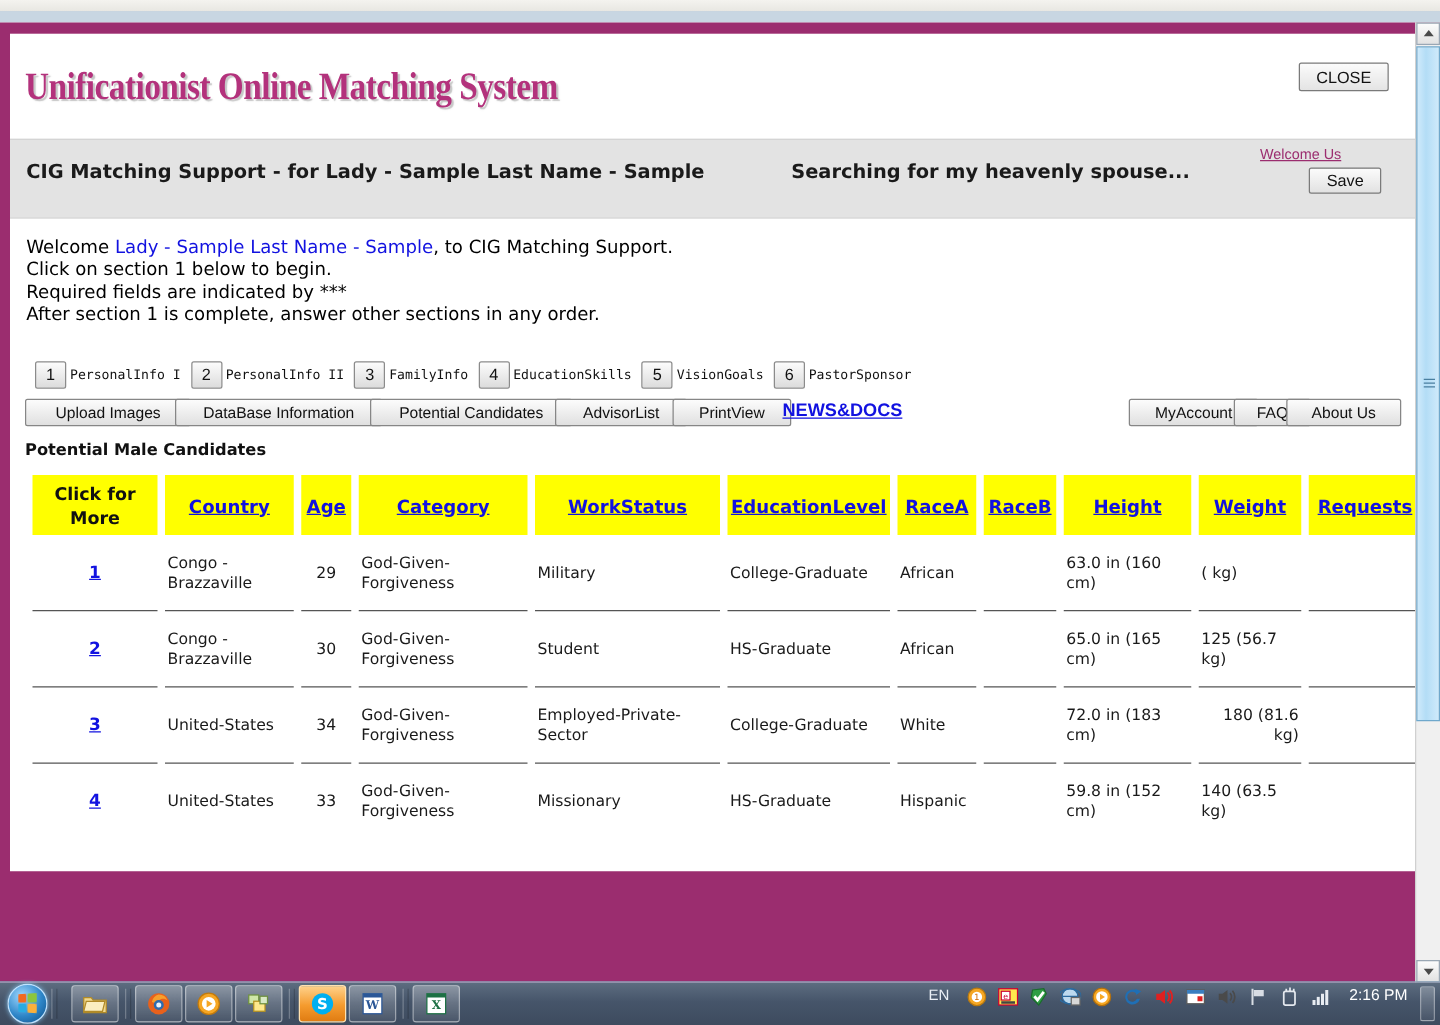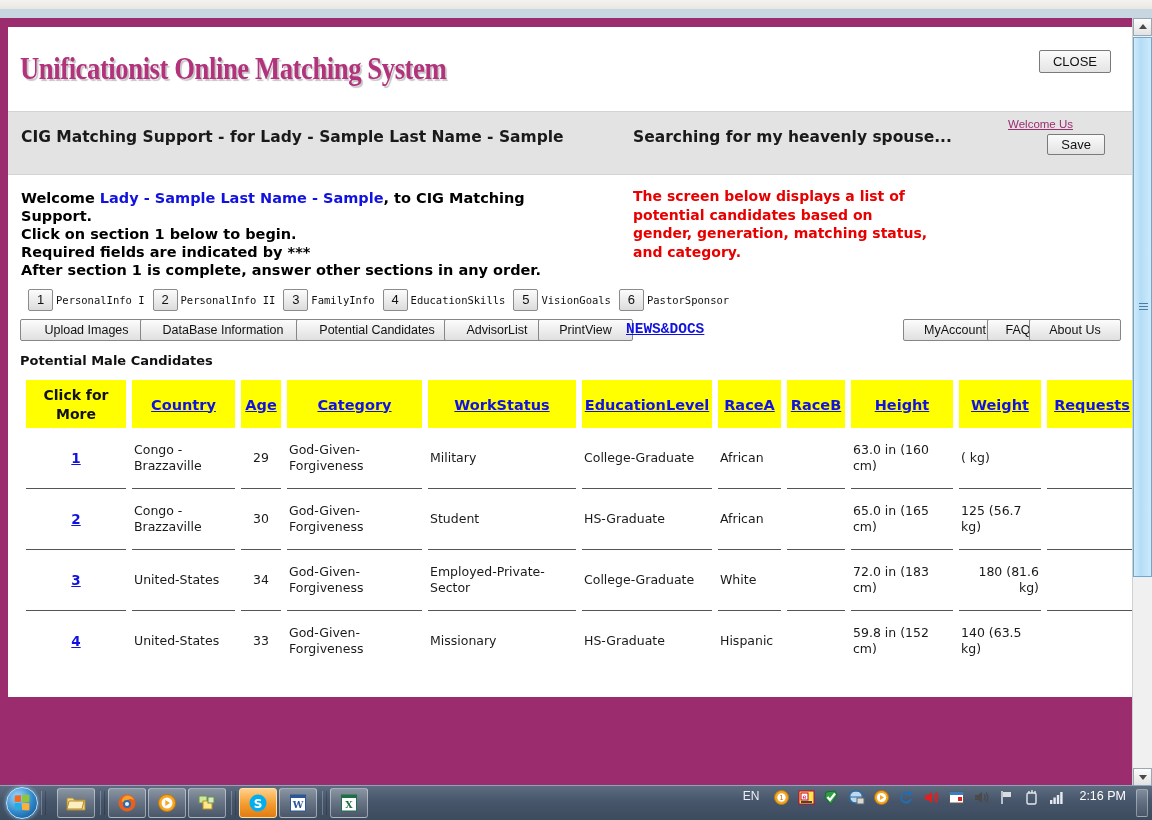--- a/index.html
+++ b/index.html
@@ -109,21 +109,21 @@
     border: 1px solid #7a7a7a;
     border-radius: 2px;
     cursor: pointer;
   }
 
   
   .welcome-area { position: relative; height: 108px; background: #fff; }
   .welcome-text {
     position: absolute; left: 13px; top: 14px;
     font-family: "DejaVu Sans", sans-serif;
-    font-weight: bold; font-size: 14.5px; color: #000;
+    font-weight: normal; font-size: 14.5px; color: #000;
     line-height: 18px;
     width: 560px;
   }
   .welcome-text .uname { color: #1212E0; }
   .notice-text {
     position: absolute; left: 625px; top: 12px;
     font-family: "DejaVu Sans", sans-serif;
     font-weight: bold; font-size: 14px; color: #E80000;
     line-height: 18.5px;
     width: 300px;
@@ -165,21 +165,21 @@
     font-family: "Liberation Sans", sans-serif;
     font-size: 12.5px; color: #111;
     background: linear-gradient(#fcfcfc, #e0e0e0);
     border: 1px solid #868686;
     border-radius: 2px;
     white-space: nowrap;
     cursor: pointer;
   }
   .newsdocs {
     position: absolute; top: 4px;
-    font-family: Liberation Mono, monospace;
+    font-family: Liberation Sans, sans-serif;
     font-weight: bold; font-size: 14.5px;
     color: #1212E0; text-decoration: underline;
     white-space: nowrap; cursor: pointer;
   }
 
   
   .results-title {
     position: relative;
     margin: 6px 0 0 12px;
     font-family: "DejaVu Sans", sans-serif;
@@ -367,21 +367,20 @@
         <div class="save-btn">Save</div>
       </div>
 
       <div class="welcome-area">
         <div class="welcome-text">
           <span>Welcome </span><span class="uname">Lady - Sample Last Name - Sample</span><span>, to CIG Matching Support.</span><br>
           <span>Click on section 1 below to begin.</span><br>
           <span>Required fields are indicated by ***</span><br>
           <span>After section 1 is complete, answer other sections in any order.</span>
         </div>
-        <div class="notice-text">The screen below displays a list of potential candidates based on gender, generation, matching status, and category.</div>
       </div>
 
       <div class="sections" id="sections">
           <div class="sec-item">
             <span class="sec-num">1</span>
             <span class="sec-label">PersonalInfo I</span>
           </div>
           <div class="sec-item">
             <span class="sec-num">2</span>
             <span class="sec-label">PersonalInfo II</span>

